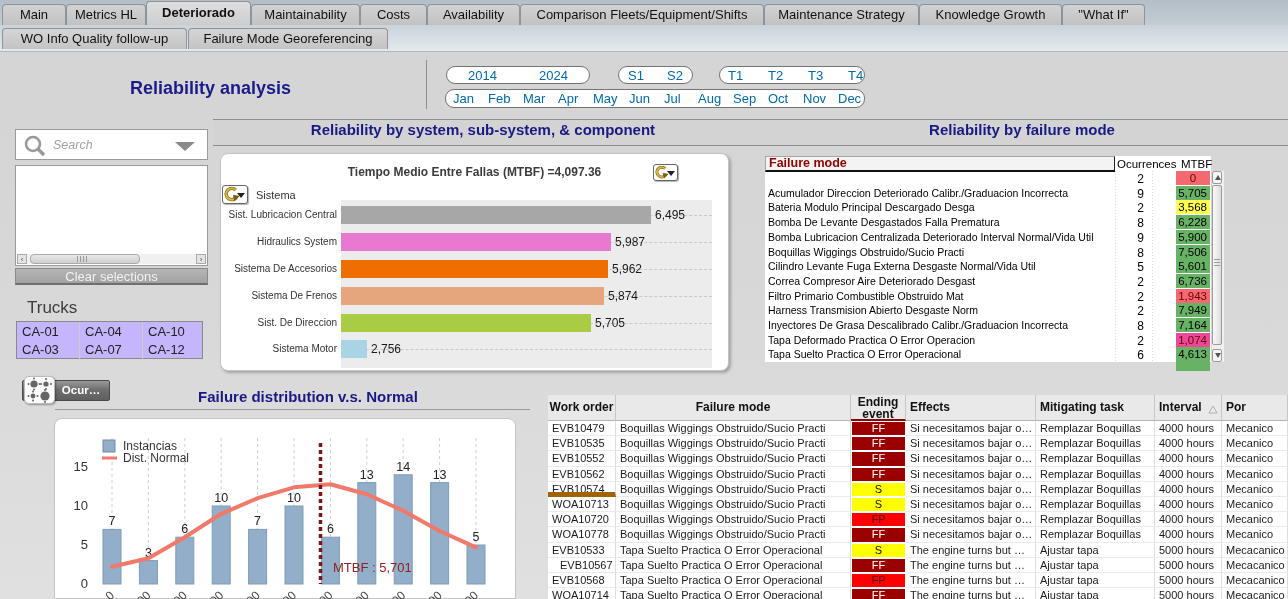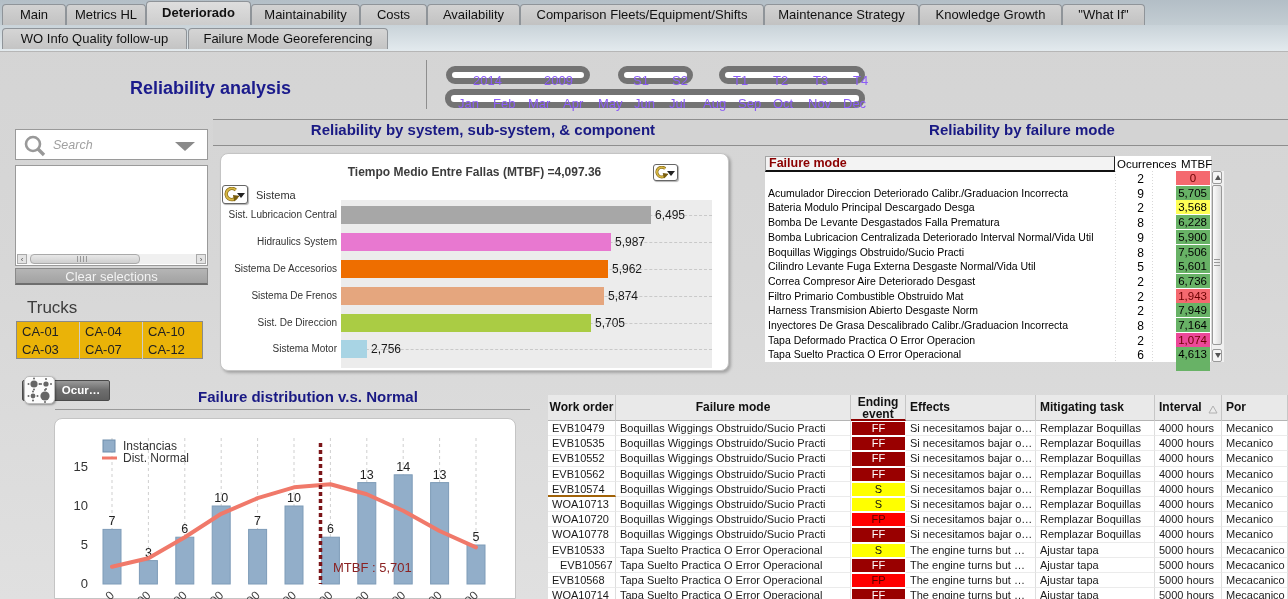--- a/index.html
+++ b/index.html
@@ -4,21 +4,21 @@
 *{margin:0;padding:0;box-sizing:border-box;}
 html,body{width:1288px;height:599px;overflow:hidden;}
 body{font-family:"Liberation Sans",sans-serif;background:linear-gradient(180deg,#d4d4d4 0%,#d7d7d7 45%,#e0e0e0 100%);position:relative;}
 .abs{position:absolute;}
 .tab{position:absolute;top:4px;height:21px;background:linear-gradient(#d2d2d2,#c2c2c2);
  border:1px solid #8f9499;border-bottom:none;border-radius:4px 4px 0 0;
  color:#111;font-size:13px;text-align:center;line-height:20px;}
 .tab2{position:absolute;top:28px;height:21px;background:linear-gradient(#d5d5d5,#c4c4c4);
  border:1px solid #8f9499;border-bottom:none;border-radius:4px 4px 0 0;
  color:#111;font-size:13px;text-align:center;line-height:20px;}
-.pill{position:absolute;background:#fff;border:6px solid #737373;border-radius:9px;color:#8b5cf6;font-size:13px;}
+.pill{position:absolute;background:#fff;border:1px solid #737373;border-radius:9px;color:#0369a1;font-size:13px;}
 .pill span{position:absolute;top:1px;}
 .bar{position:absolute;height:18px;}
 .catlab{position:absolute;right:951px;font-size:10px;color:#333;text-align:right;height:18px;line-height:18px;white-space:nowrap;}
 .vallab{position:absolute;font-size:12px;color:#1a1a1a;height:18px;line-height:18px;white-space:nowrap;}
 .grid{position:absolute;left:341px;width:371px;border-top:1px dashed #c9c9c9;height:0;}
 .fmrow{position:absolute;left:765px;width:350px;font-size:10.5px;color:#000;white-space:nowrap;overflow:hidden;padding-left:3px;}
 .occ{position:absolute;left:1100px;width:44px;text-align:right;font-size:12px;color:#000;}
 .mtbf{position:absolute;left:1176px;width:34px;text-align:right;font-size:11.5px;color:#000;padding-right:3px;}
 </style></head><body>
 
@@ -33,21 +33,21 @@
 <div class="tab" style="left:764px;width:155px;">Maintenance Strategy</div>
 <div class="tab" style="left:919px;width:143px;">Knowledge Growth</div>
 <div class="tab" style="left:1062px;width:83px;">"What If"</div>
 <div class="tab" style="left:146px;width:105px;top:1px;height:24px;background:linear-gradient(#dedede,#cdcdcd);font-weight:bold;line-height:22px;">Deteriorado</div>
 <div class="tab2" style="left:2px;width:185px;">WO Info Quality follow-up</div>
 <div class="tab2" style="left:188px;width:200px;">Failure Mode Georeferencing</div>
 <div class="abs" style="left:130px;top:78px;font-size:18px;font-weight:bold;color:#1b1b8c;">Reliability analysis</div>
 <div class="abs" style="left:426px;top:60px;width:1px;height:49px;background:#8e8e8e;"></div>
 <div class="pill" style="left:446px;top:66px;width:144px;height:18px;">
     <span style="left:21px;">2014</span>
-    <span style="left:92px;">2009</span>
+    <span style="left:92px;">2024</span>
   </div>
 <div class="pill" style="left:618px;top:66px;width:75px;height:18px;">
     <span style="left:9px;">S1</span>
     <span style="left:48px;">S2</span>
   </div>
 <div class="pill" style="left:719px;top:66px;width:146px;height:18px;">
     <span style="left:8px;">T1</span>
     <span style="left:48px;">T2</span>
     <span style="left:88px;">T3</span>
     <span style="left:128px;">T4</span>
@@ -80,21 +80,21 @@
 <div class="abs" style="left:15px;top:165px;width:193px;height:101px;background:#fff;border:1px solid #9a9a9a;">
 <div class="abs" style="left:1px;bottom:1px;width:189px;height:10px;background:#f0f0f0;">
 <div class="abs" style="left:0;top:0;width:10px;height:10px;background:#e3e3e3;border:1px solid #aaa;font-size:8px;line-height:9px;text-align:center;color:#555;">‹</div>
 <div class="abs" style="right:0;top:0;width:10px;height:10px;background:#e3e3e3;border:1px solid #aaa;font-size:8px;line-height:9px;text-align:center;color:#555;">›</div>
 <div class="abs" style="left:13px;top:0;width:110px;height:10px;background:linear-gradient(#e8e8e8,#cfcfcf);border:1px solid #aaa;border-radius:4px;"></div>
 <div class="abs" style="left:60px;top:2px;width:12px;height:6px;background:repeating-linear-gradient(90deg,#999 0,#999 1px,transparent 1px,transparent 3px);"></div>
 </div>
   </div>
 <div class="abs" style="left:15px;top:268px;width:193px;height:17px;background:linear-gradient(#b5b5b5,#a2a2a2);border:1px solid #8a8a8a;border-bottom:2px solid #6e6e6e;color:#f2f2f2;font-size:13px;text-align:center;line-height:15px;">Clear selections</div>
 <div class="abs" style="left:27px;top:298px;font-size:17px;color:#3d3d3d;">Trucks</div>
-<div class="abs" style="left:16px;top:321px;width:187px;height:38px;background:#eab308;border:1px solid #8a8a8a;">
+<div class="abs" style="left:16px;top:321px;width:187px;height:38px;background:#c4b5fd;border:1px solid #8a8a8a;">
 <div class="abs" style="left:62px;top:0;width:1px;height:38px;background:#ccc;"></div>
 <div class="abs" style="left:125px;top:0;width:1px;height:38px;background:#ccc;"></div>
 <div class="abs" style="left:5px;top:1px;font-size:13px;color:#222;line-height:18px;">CA-01<br>CA-03</div>
 <div class="abs" style="left:68px;top:1px;font-size:13px;color:#222;line-height:18px;">CA-04<br>CA-07</div>
 <div class="abs" style="left:131px;top:1px;font-size:13px;color:#222;line-height:18px;">CA-10<br>CA-12</div>
 </div>
 <div class="abs" style="left:220px;top:153px;width:509px;height:218px;background:#fff;border:1px solid #c4c4c4;border-radius:8px;box-shadow:2px 2px 3px rgba(0,0,0,0.25);"></div>
 <div class="abs" style="left:220px;top:165px;width:509px;text-align:center;font-size:12px;font-weight:bold;color:#3c3c3c;">Tiempo Medio Entre Fallas (MTBF) =4,097.36</div>
 <div class="abs" style="left:653px;top:164px;width:25px;height:17px;background:#fff;border:1px solid #666;border-radius:3px;box-shadow:1px 1px 1px rgba(0,0,0,.3);">
 <svg class="abs" style="left:1px;top:1px;" width="13" height="13" viewBox="0 0 16 16">
@@ -308,21 +308,21 @@
 <div class="abs" style="left:1155px;top:451.4px;width:67px;height:15.2px;border-right:1px solid #dedede;border-bottom:1px solid #ebebeb;font-size:11px;color:#1a1a1a;line-height:15.2px;white-space:nowrap;overflow:hidden;padding-left:4px;">4000 hours</div>
 <div class="abs" style="left:1222px;top:451.4px;width:66px;height:15.2px;border-right:1px solid #dedede;border-bottom:1px solid #ebebeb;font-size:11px;color:#1a1a1a;line-height:15.2px;white-space:nowrap;overflow:hidden;padding-left:4px;">Mecanico</div>
 <div class="abs" style="left:852px;top:452.4px;width:53px;height:13.2px;background:#990000;color:#fff;font-size:11px;text-align:center;line-height:13.2px;">FF</div>
 <div class="abs" style="left:548px;top:466.6px;width:68px;height:15.2px;border-right:1px solid #dedede;border-bottom:1px solid #ebebeb;font-size:11px;color:#1a1a1a;line-height:15.2px;white-space:nowrap;overflow:hidden;padding-left:4px;">EVB10562</div>
 <div class="abs" style="left:616px;top:466.6px;width:235px;height:15.2px;border-right:1px solid #dedede;border-bottom:1px solid #ebebeb;font-size:11px;color:#1a1a1a;line-height:15.2px;white-space:nowrap;overflow:hidden;padding-left:4px;">Boquillas Wiggings Obstruido/Sucio Practi</div>
 <div class="abs" style="left:906px;top:466.6px;width:130px;height:15.2px;border-right:1px solid #dedede;border-bottom:1px solid #ebebeb;font-size:11px;color:#1a1a1a;line-height:15.2px;white-space:nowrap;overflow:hidden;padding-left:4px;">Si necesitamos bajar o…</div>
 <div class="abs" style="left:1036px;top:466.6px;width:119px;height:15.2px;border-right:1px solid #dedede;border-bottom:1px solid #ebebeb;font-size:11px;color:#1a1a1a;line-height:15.2px;white-space:nowrap;overflow:hidden;padding-left:4px;">Remplazar Boquillas</div>
 <div class="abs" style="left:1155px;top:466.6px;width:67px;height:15.2px;border-right:1px solid #dedede;border-bottom:1px solid #ebebeb;font-size:11px;color:#1a1a1a;line-height:15.2px;white-space:nowrap;overflow:hidden;padding-left:4px;">4000 hours</div>
 <div class="abs" style="left:1222px;top:466.6px;width:66px;height:15.2px;border-right:1px solid #dedede;border-bottom:1px solid #ebebeb;font-size:11px;color:#1a1a1a;line-height:15.2px;white-space:nowrap;overflow:hidden;padding-left:4px;">Mecanico</div>
 <div class="abs" style="left:852px;top:467.6px;width:53px;height:13.2px;background:#990000;color:#fff;font-size:11px;text-align:center;line-height:13.2px;">FF</div>
-<div class="abs" style="left:548px;top:481.8px;width:68px;height:15.2px;border-right:1px solid #dedede;border-bottom:2px solid #a16207;font-size:11px;color:#1a1a1a;line-height:15.2px;white-space:nowrap;overflow:hidden;padding-left:4px;">EVB10574</div>
+<div class="abs" style="left:548px;top:481.8px;width:68px;height:15.2px;border-right:1px solid #dedede;border-bottom:5px solid #a16207;font-size:11px;color:#1a1a1a;line-height:15.2px;white-space:nowrap;overflow:hidden;padding-left:4px;">EVB10574</div>
 <div class="abs" style="left:616px;top:481.8px;width:235px;height:15.2px;border-right:1px solid #dedede;border-bottom:1px solid #ebebeb;font-size:11px;color:#1a1a1a;line-height:15.2px;white-space:nowrap;overflow:hidden;padding-left:4px;">Boquillas Wiggings Obstruido/Sucio Practi</div>
 <div class="abs" style="left:906px;top:481.8px;width:130px;height:15.2px;border-right:1px solid #dedede;border-bottom:1px solid #ebebeb;font-size:11px;color:#1a1a1a;line-height:15.2px;white-space:nowrap;overflow:hidden;padding-left:4px;">Si necesitamos bajar o…</div>
 <div class="abs" style="left:1036px;top:481.8px;width:119px;height:15.2px;border-right:1px solid #dedede;border-bottom:1px solid #ebebeb;font-size:11px;color:#1a1a1a;line-height:15.2px;white-space:nowrap;overflow:hidden;padding-left:4px;">Remplazar Boquillas</div>
 <div class="abs" style="left:1155px;top:481.8px;width:67px;height:15.2px;border-right:1px solid #dedede;border-bottom:1px solid #ebebeb;font-size:11px;color:#1a1a1a;line-height:15.2px;white-space:nowrap;overflow:hidden;padding-left:4px;">4000 hours</div>
 <div class="abs" style="left:1222px;top:481.8px;width:66px;height:15.2px;border-right:1px solid #dedede;border-bottom:1px solid #ebebeb;font-size:11px;color:#1a1a1a;line-height:15.2px;white-space:nowrap;overflow:hidden;padding-left:4px;">Mecanico</div>
 <div class="abs" style="left:852px;top:482.8px;width:53px;height:13.2px;background:#ffff00;color:#111;font-size:11px;text-align:center;line-height:13.2px;">S</div>
 <div class="abs" style="left:548px;top:497.0px;width:68px;height:15.2px;border-right:1px solid #dedede;border-bottom:1px solid #ebebeb;font-size:11px;color:#1a1a1a;line-height:15.2px;white-space:nowrap;overflow:hidden;padding-left:4px;">WOA10713</div>
 <div class="abs" style="left:616px;top:497.0px;width:235px;height:15.2px;border-right:1px solid #dedede;border-bottom:1px solid #ebebeb;font-size:11px;color:#1a1a1a;line-height:15.2px;white-space:nowrap;overflow:hidden;padding-left:4px;">Boquillas Wiggings Obstruido/Sucio Practi</div>
 <div class="abs" style="left:906px;top:497.0px;width:130px;height:15.2px;border-right:1px solid #dedede;border-bottom:1px solid #ebebeb;font-size:11px;color:#1a1a1a;line-height:15.2px;white-space:nowrap;overflow:hidden;padding-left:4px;">Si necesitamos bajar o…</div>
 <div class="abs" style="left:1036px;top:497.0px;width:119px;height:15.2px;border-right:1px solid #dedede;border-bottom:1px solid #ebebeb;font-size:11px;color:#1a1a1a;line-height:15.2px;white-space:nowrap;overflow:hidden;padding-left:4px;">Remplazar Boquillas</div>

